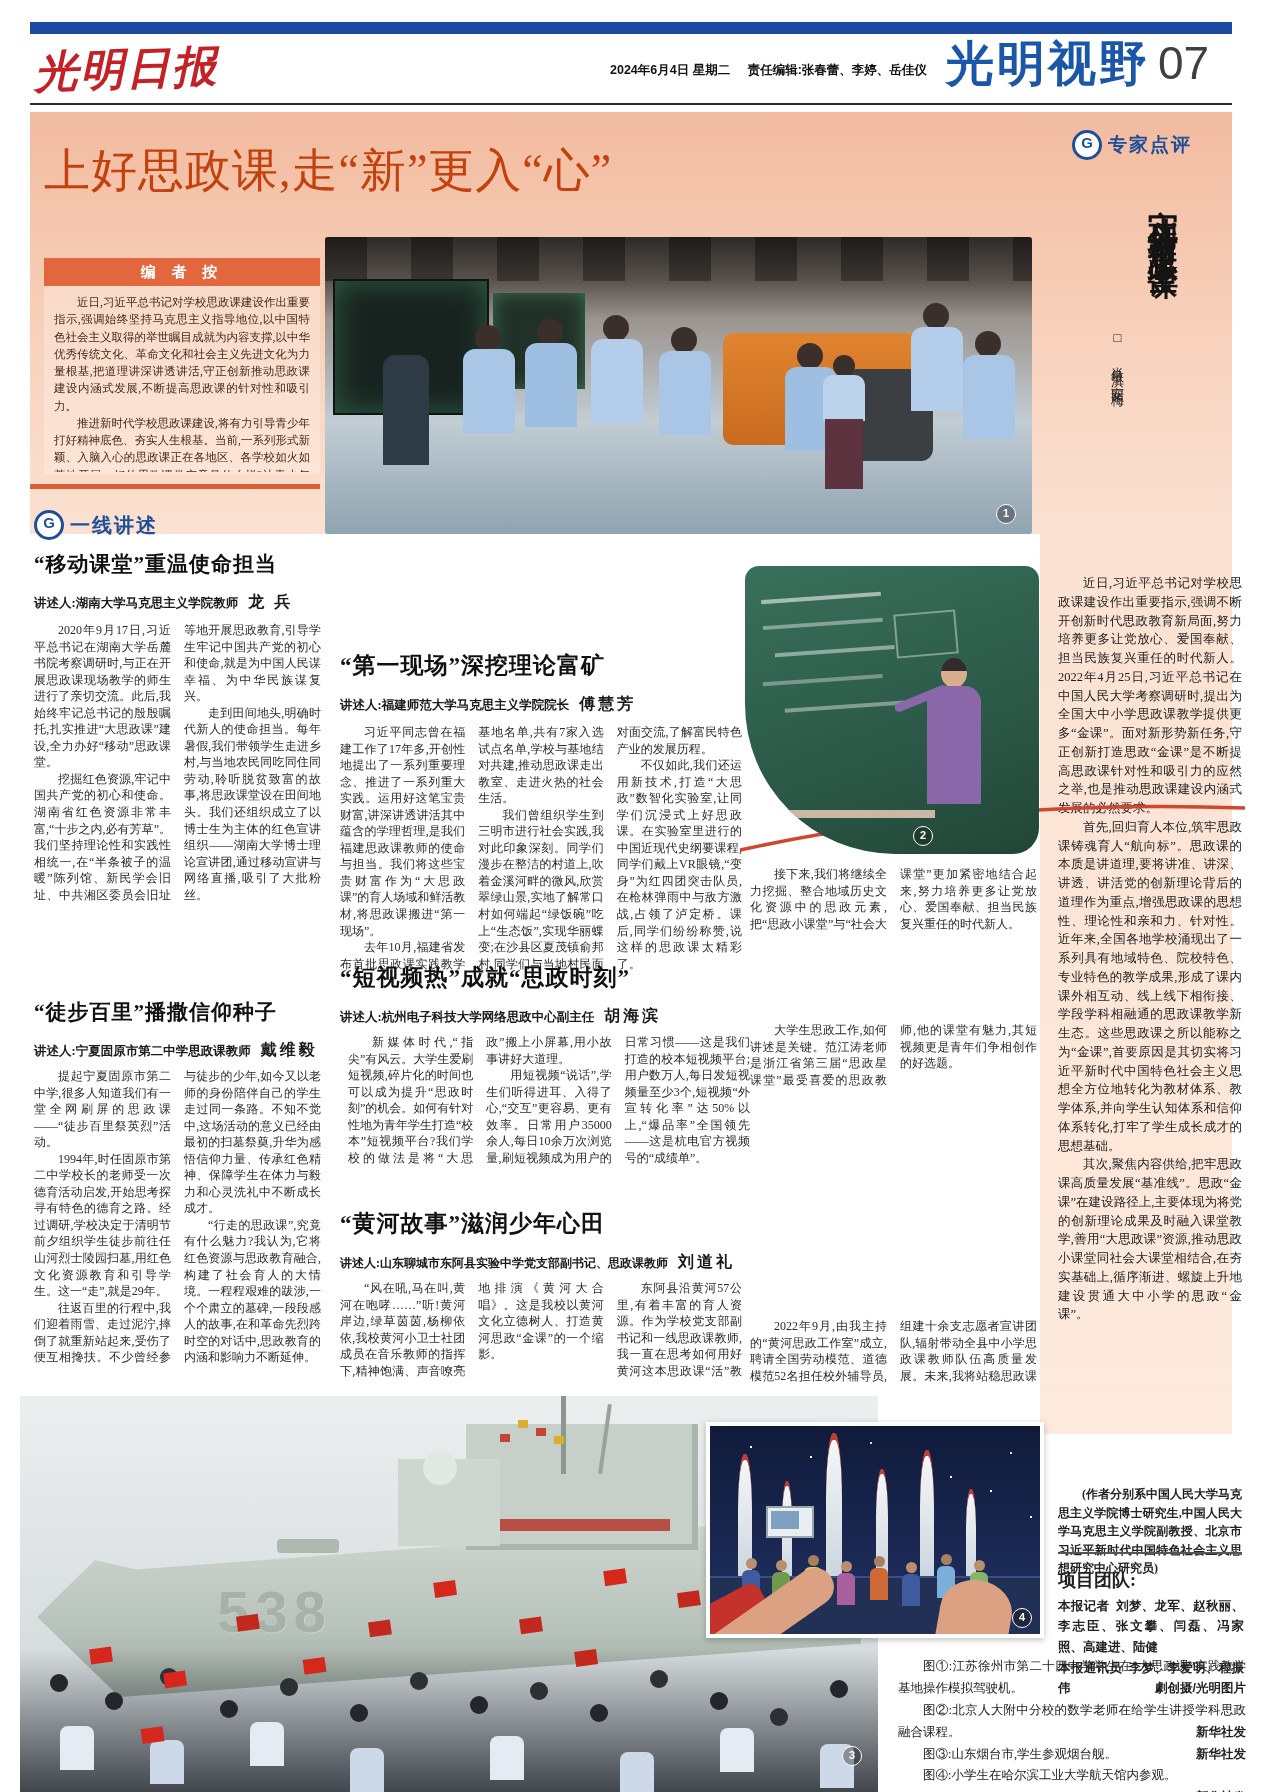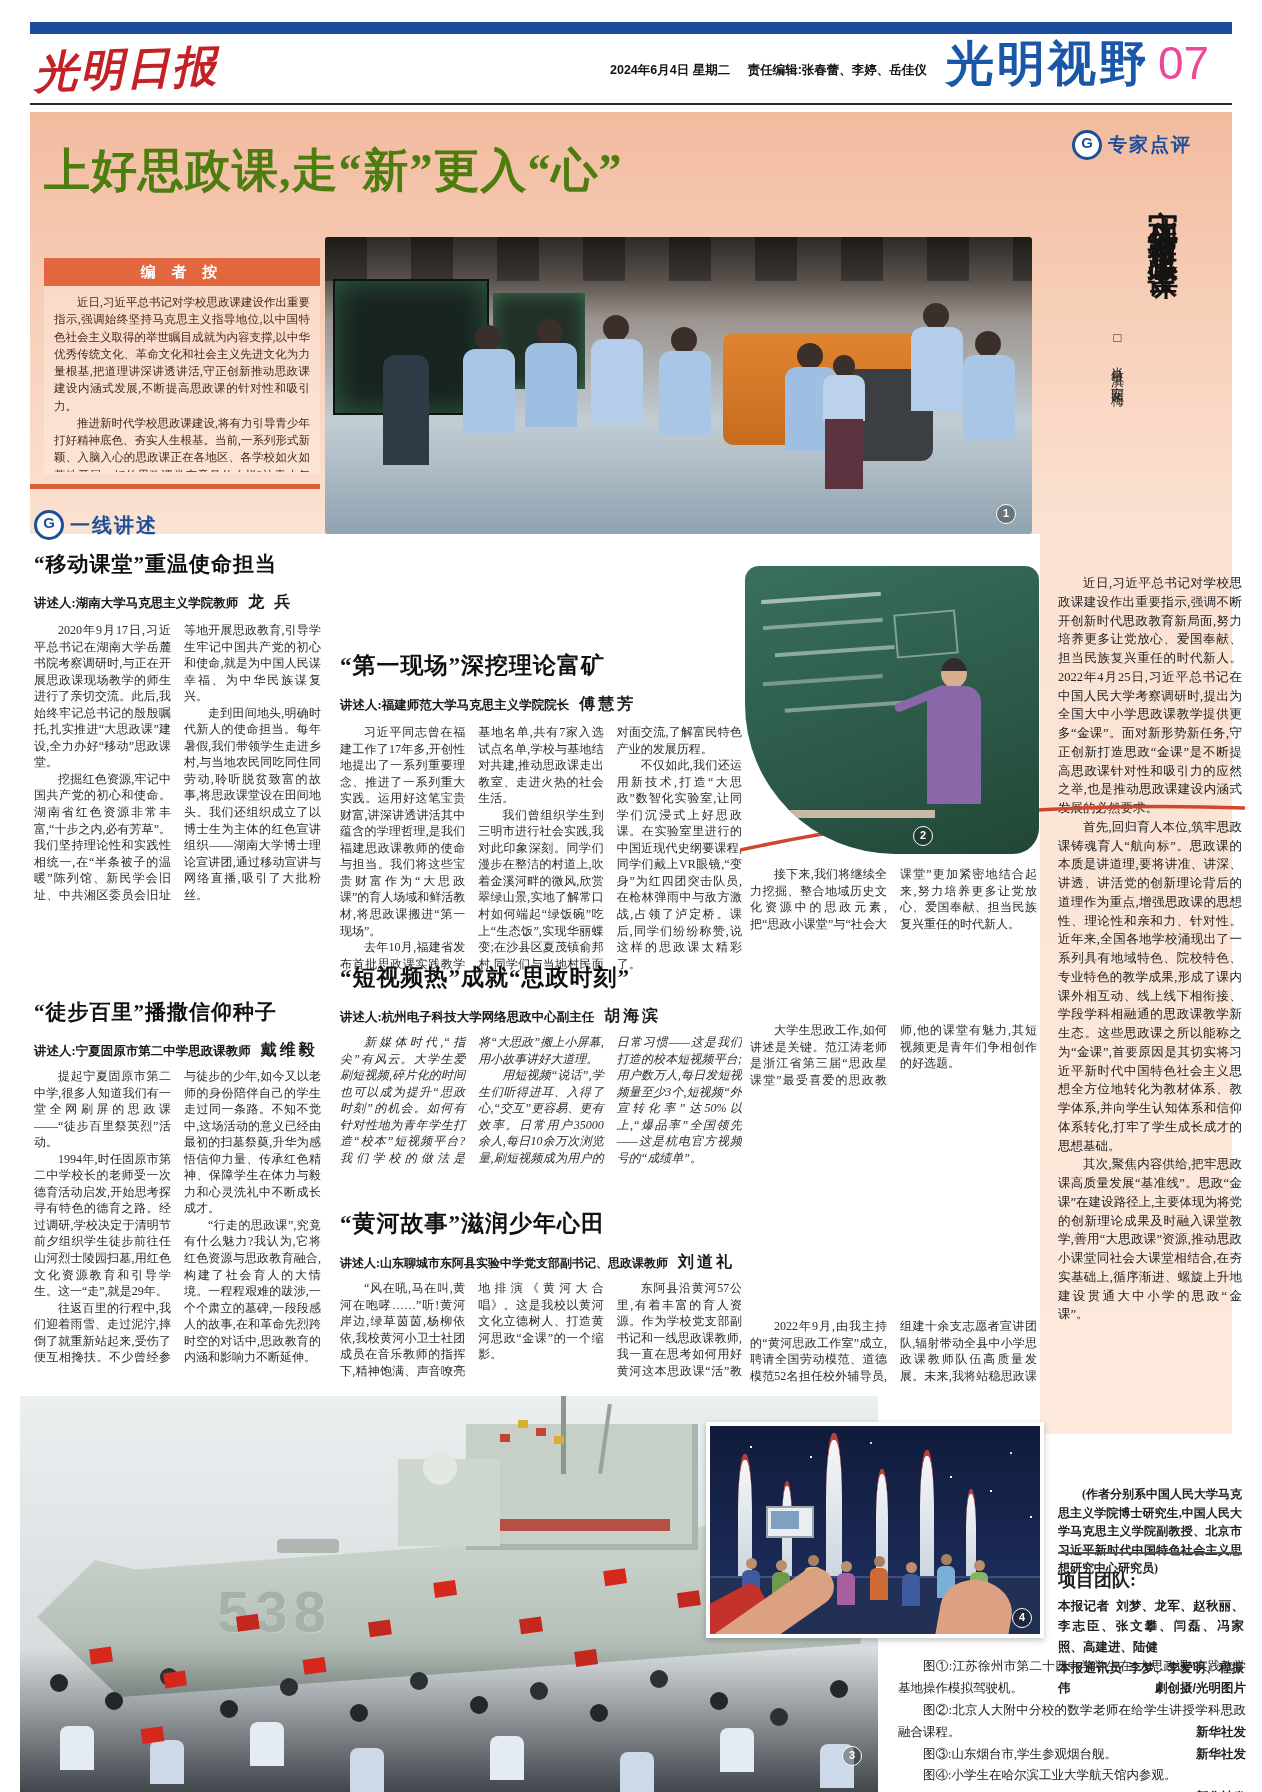--- a/index.html
+++ b/index.html
@@ -31,27 +31,27 @@
 </head>
 <body>
 
 <div class="abs" style="left:30px;top:22px;width:1202px;height:12px;background:#1c4a9e;"></div>
 <div class="abs" style="left:34px;top:40px;font:italic bold 44px 'DejaVu Serif',serif;color:#c32126;transform:rotate(-2deg);letter-spacing:2px;">光明日报</div>
 <div class="abs" style="left:610px;top:62px;width:430px;font:bold 12.5px 'Liberation Sans',sans-serif;color:#111;white-space:nowrap;">
   <span>2024年6月4日  星期二</span>
   <span style="margin-left:14px;">责任编辑:张春蕾、李婷、岳佳仪</span>
 </div>
 <div class="abs" style="left:946px;top:32px;font:bold 48px 'Liberation Serif',serif;color:#1b57a8;letter-spacing:3px;">光明视野</div>
-<div class="abs" style="left:1158px;top:36px;font:300 46px 'Liberation Sans',sans-serif;color:#ec4899;">07</div>
+<div class="abs" style="left:1158px;top:36px;font:300 46px 'Liberation Sans',sans-serif;color:#404040;">07</div>
 <div class="abs" style="left:30px;top:103px;width:1202px;height:2px;background:#2c2c2c;"></div>
 
 <div class="abs" style="left:30px;top:112px;width:1202px;height:422px;background:linear-gradient(180deg,#f2bb9f,#f8d2bd 55%,#fbe2d2);"></div>
 <div class="abs" style="left:1040px;top:534px;width:192px;height:900px;background:linear-gradient(180deg,#fbe2d2,#fdeadd);"></div>
 
-<div class="abs" style="left:44px;top:140px;width:900px;font-size:46px;font-weight:700;color:#4d7c0f;letter-spacing:1px;white-space:nowrap;">上好思政课,走“新”更入“心”</div>
+<div class="abs" style="left:44px;top:140px;width:900px;font-size:46px;font-weight:400;color:#c2410c;letter-spacing:1px;white-space:nowrap;">上好思政课,走“新”更入“心”</div>
 
 <div class="abs" style="left:44px;top:258px;width:276px;height:216px;background:rgba(255,244,236,.35);">
   <div style="height:28px;background:#e2673f;color:#fff;text-align:center;font:bold 15px/28px 'Liberation Serif',serif;letter-spacing:6px;">编 者 按</div>
   <div class="clip" style="padding:8px 10px;height:170px;">
     <p style="font-size:11.5px;line-height:1.5;text-align:justify;color:#46291d;">近日,习近平总书记对学校思政课建设作出重要指示,强调始终坚持马克思主义指导地位,以中国特色社会主义取得的举世瞩目成就为内容支撑,以中华优秀传统文化、革命文化和社会主义先进文化为力量根基,把道理讲深讲透讲活,守正创新推动思政课建设内涵式发展,不断提高思政课的针对性和吸引力。</p>
     <p style="font-size:11.5px;line-height:1.5;text-align:justify;color:#46291d;">推进新时代学校思政课建设,将有力引导青少年打好精神底色、夯实人生根基。当前,一系列形式新颖、入脑入心的思政课正在各地区、各学校如火如荼地开展。好的思政课堂究竟是什么样?让青少年爱上思政课,有何妙招?本期,我们邀请一线教育工作者分享他们在思政教育中的实践与思考。</p>
   </div>
 </div>
 <div class="abs" style="left:30px;top:484px;width:290px;height:5px;background:#d95f38;"></div>
 
@@ -122,21 +122,21 @@
   <p>不仅如此,我们还运用新技术,打造“大思政”数智化实验室,让同学们沉浸式上好思政课。在实验室里进行的中国近现代史纲要课程,同学们戴上VR眼镜,“变身”为红四团突击队员,在枪林弹雨中与敌方激战,占领了泸定桥。课后,同学们纷纷称赞,说这样的思政课太精彩了。</p>
 </div>
 <div class="abs body-text cols2 clip" style="left:750px;top:866px;width:287px;height:146px;">
   <p>接下来,我们将继续全力挖掘、整合地域历史文化资源中的思政元素,把“思政小课堂”与“社会大课堂”更加紧密地结合起来,努力培养更多让党放心、爱国奉献、担当民族复兴重任的时代新人。</p>
 </div>
 
 <div class="abs art-title" style="left:340px;top:962px;">“短视频热”成就“思政时刻”</div>
 <div class="abs byline" style="left:340px;top:1006px;">
   <span>讲述人:杭州电子科技大学网络思政中心副主任</span><span class="name">胡海滨</span>
 </div>
-<div class="abs body-text cols3 clip" style="left:340px;top:1034px;width:402px;height:164px;font-style:italic;">
+<div class="abs body-text cols3 clip" style="left:348px;top:1034px;width:402px;height:164px;">
   <p>新媒体时代,“指尖”有风云。大学生爱刷短视频,碎片化的时间也可以成为提升“思政时刻”的机会。如何有针对性地为青年学生打造“校本”短视频平台?我们学校的做法是将“大思政”搬上小屏幕,用小故事讲好大道理。</p>
   <p>用短视频“说话”,学生们听得进耳、入得了心,“交互”更容易、更有效率。日常用户35000余人,每日10余万次浏览量,刷短视频成为用户的日常习惯——这是我们打造的校本短视频平台;用户数万人,每日发短视频量至少3个,短视频“外宣转化率”达50%以上,“爆品率”全国领先——这是杭电官方视频号的“成绩单”。</p>
 </div>
 <div class="abs body-text cols2 clip" style="left:750px;top:1022px;width:287px;height:288px;">
   <p>大学生思政工作,如何讲述是关键。范江涛老师是浙江省第三届“思政星课堂”最受喜爱的思政教师,他的课堂有魅力,其短视频更是青年们争相创作的好选题。</p>
 </div>
 
 <div class="abs art-title" style="left:340px;top:1208px;">“黄河故事”滋润少年心田</div>
 <div class="abs byline" style="left:340px;top:1252px;font-size:12px;">
   <span>讲述人:山东聊城市东阿县实验中学党支部副书记、思政课教师</span><span class="name">刘道礼</span>

